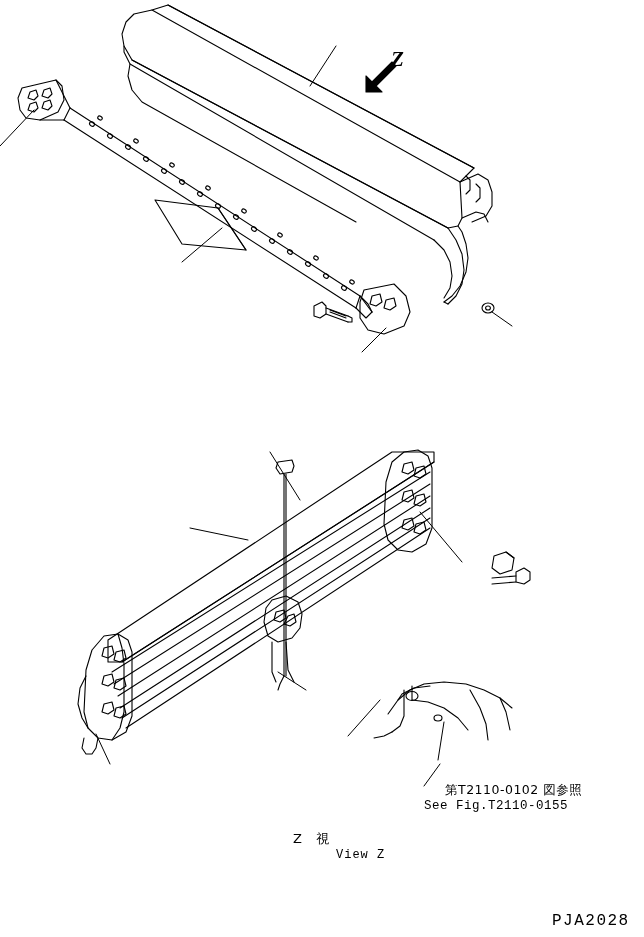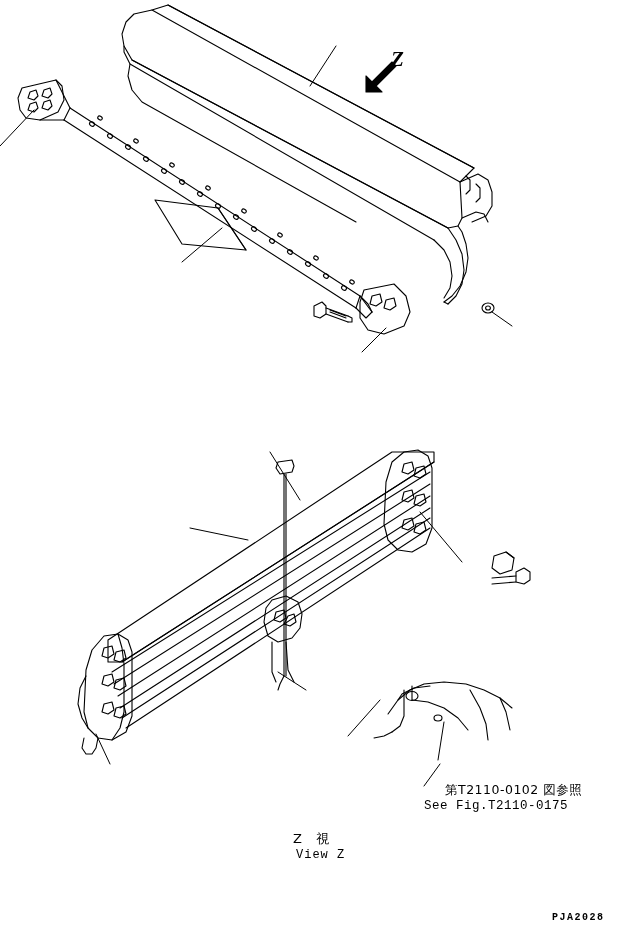--- a/index.html
+++ b/index.html
@@ -51,26 +51,26 @@
   .viewz-jp {
     font-family: "DejaVu Sans", sans-serif;
     font-size: 13px;
     letter-spacing: 2px;
     text-align: right;
   }
   .viewz-en {
     font-family: "Liberation Mono", monospace;
     font-size: 12px;
     letter-spacing: 1px;
+    margin-left: 40px;
   }
   .pja {
     font-family: "Liberation Mono", monospace;
-    font-size: 10px;
+    font-size: 16px;
     letter-spacing: 1.5px;
-    font-weight: bold;
   }
 </style>
 </head>
 <body>
 
 <div id="page">
 
   <svg class="diagram" viewBox="0 0 644 937" xmlns="http://www.w3.org/2000/svg">
     <g fill="none" stroke="#000000" stroke-width="1.1" stroke-linejoin="round" stroke-linecap="round">
 
@@ -247,20 +247,20 @@
         <path d="M438,760 L444,722"></path>
         <path d="M424,786 L440,764"></path>
       </g>
 
     </g>
   </svg>
 
   <div class="lbl zmark" style="left:391px; top:47px;">Z</div>
 
   <div class="lbl ref-jp" style="left:424px; top:782px;margin-left:21px;">第T2110-0102 図参照</div>
-  <div class="lbl ref-en" style="left:424px; top:799px;">See Fig.T2110-0175</div>
+  <div class="lbl ref-en" style="left:424px; top:799px;">See Fig.T2110-0155</div>
 
   <div class="lbl viewz-jp" style="left:293px; top:830px;">Z  視</div>
   <div class="lbl viewz-en" style="left:296px; top:848px;">View Z</div>
 
   <div class="lbl pja" style="left:552px; top:912px;">PJA2028</div>
 
 </div>
 
 </body></html>

